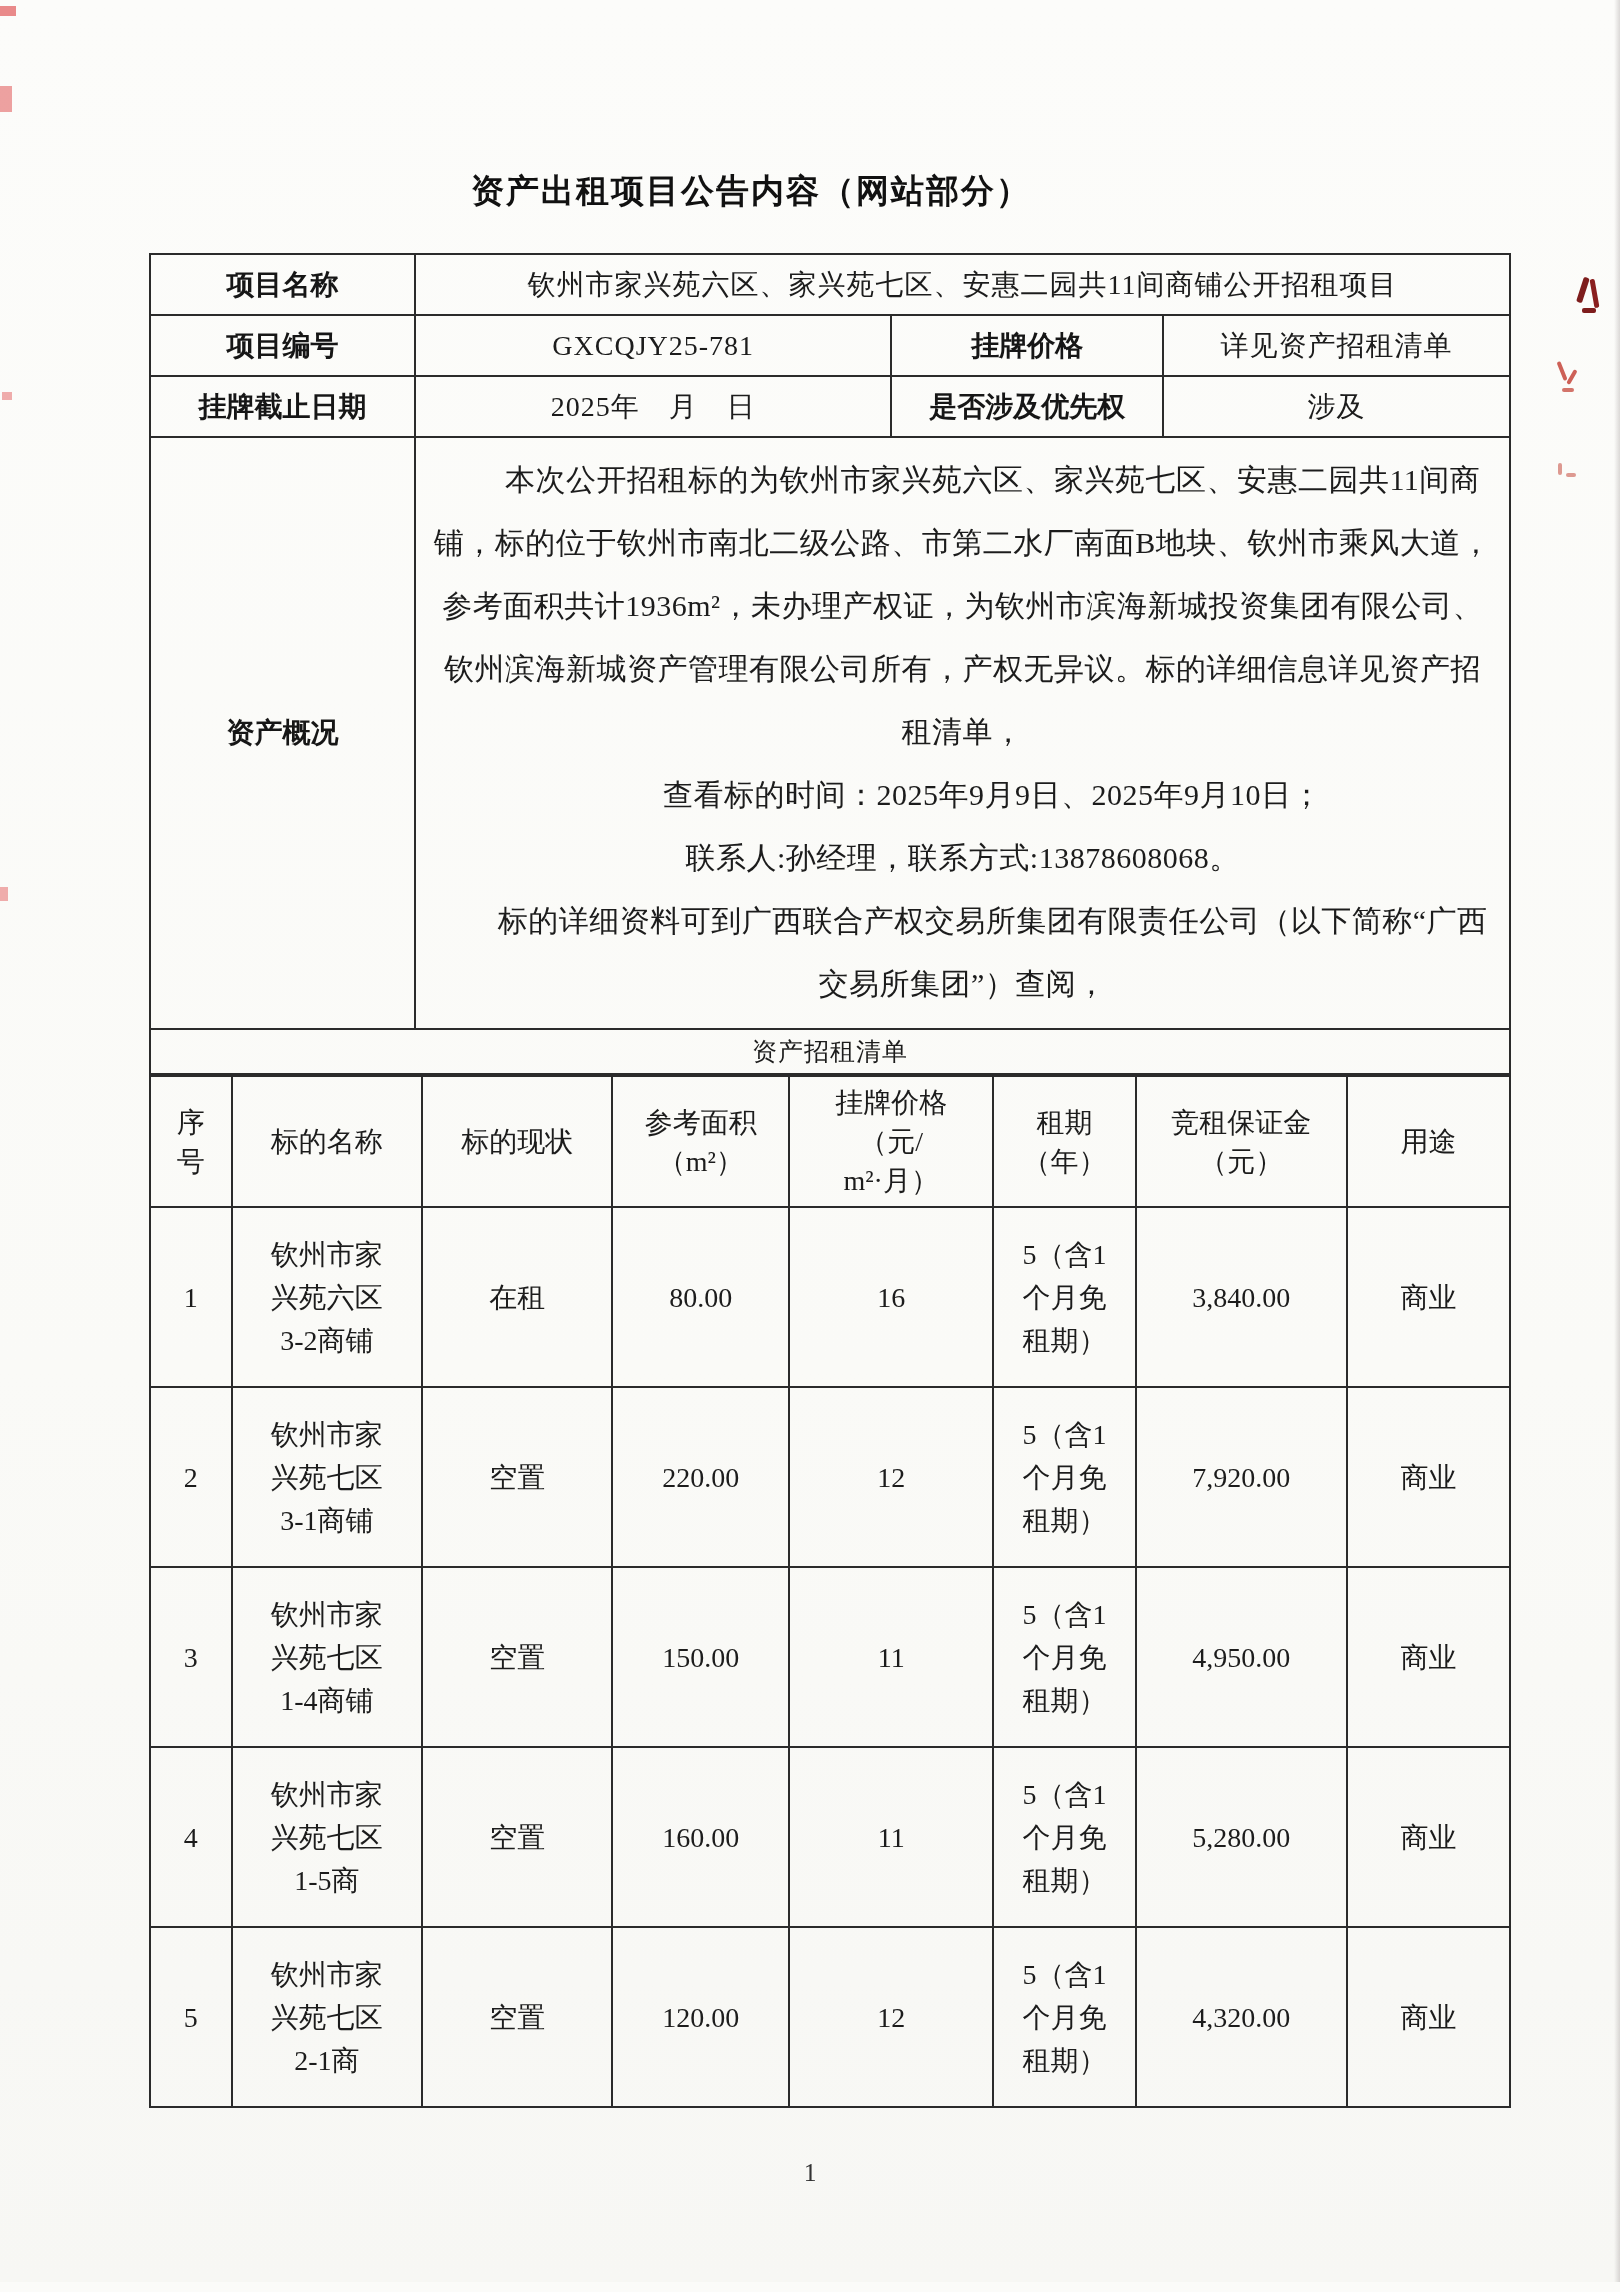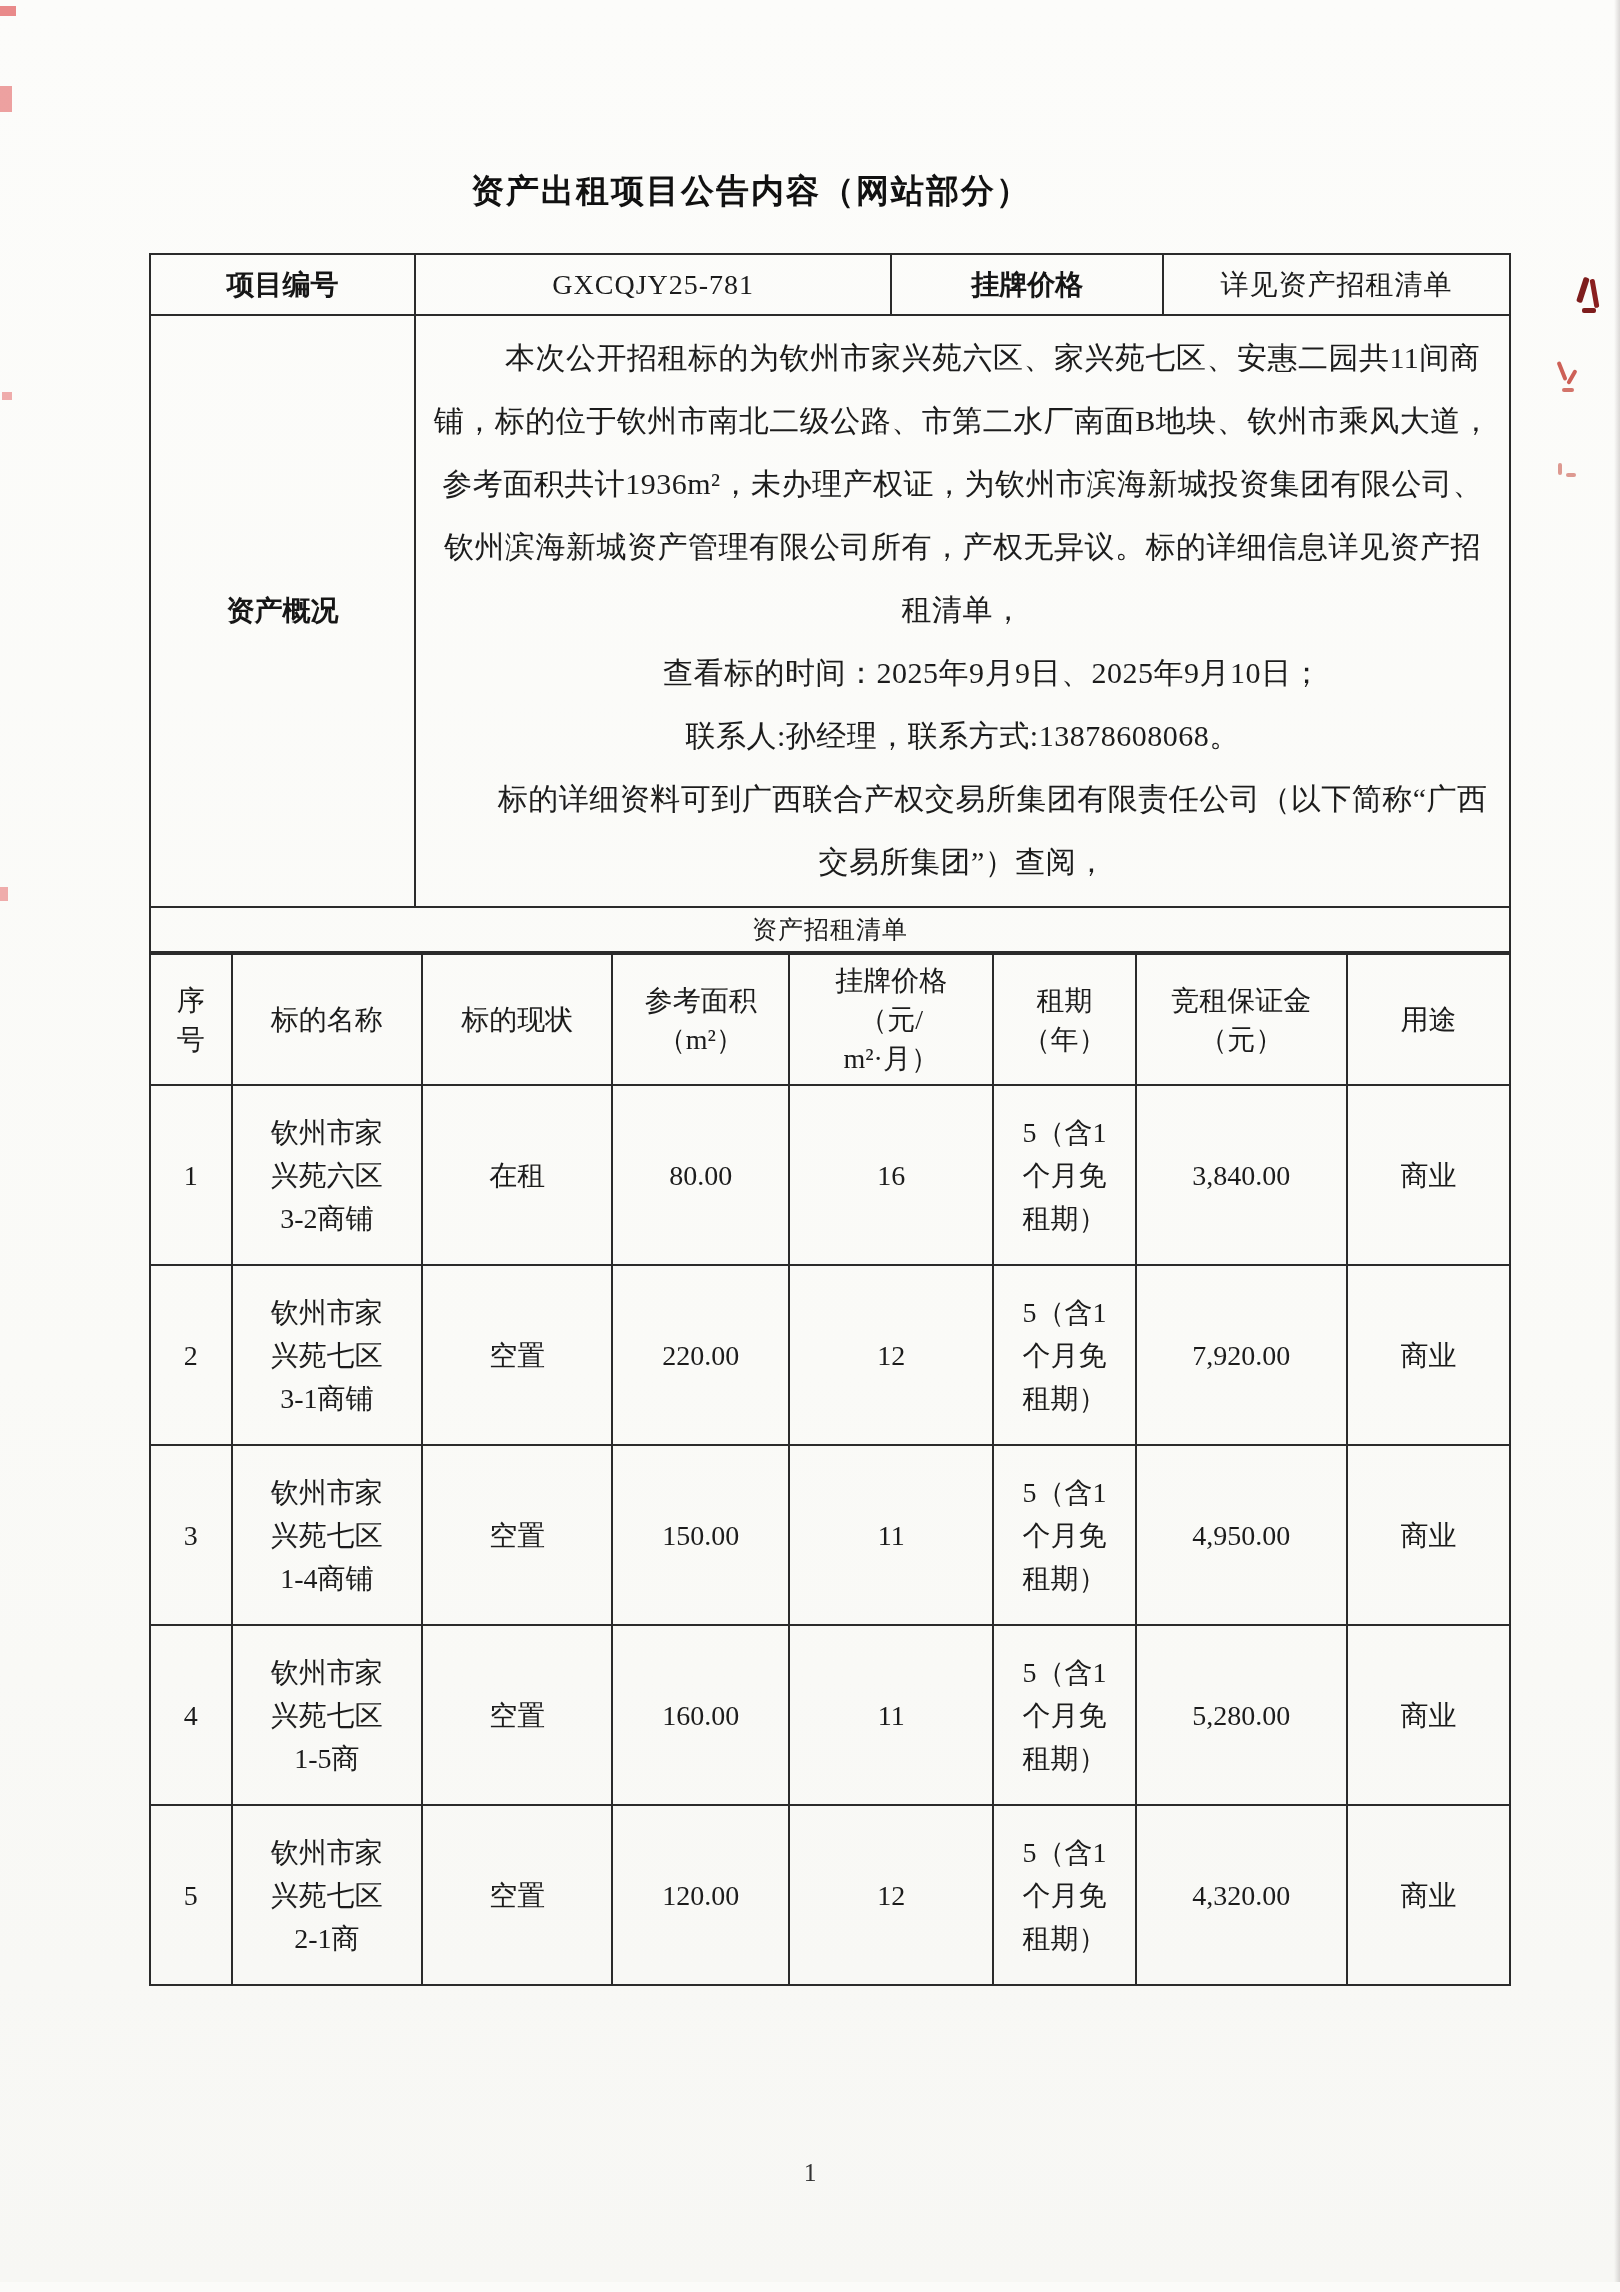--- a/index.html
+++ b/index.html
@@ -126,25 +126,35 @@
   <div class="tables-wrap">
 
     <table class="info-table">
       <colgroup>
           <col style="width:19.5%">
           <col style="width:35%">
           <col style="width:20%">
           <col style="width:25.5%">
         </colgroup>
       <tbody>
+          <tr>
+        <td class="label-cell">项目名称</td>
+        <td class="value-cell" colspan="3">钦州市家兴苑六区、家兴苑七区、安惠二园共11间商铺公开招租项目</td>
+      </tr>
       <tr>
         <td class="label-cell">项目编号</td>
         <td class="value-cell">GXCQJY25-781</td>
         <td class="label-cell">挂牌价格</td>
         <td class="value-cell">详见资产招租清单</td>
+      </tr>
+      <tr>
+        <td class="label-cell">挂牌截止日期</td>
+        <td class="value-cell">2025年　月　日</td>
+        <td class="label-cell">是否涉及优先权</td>
+        <td class="value-cell">涉及</td>
       </tr>
     </tbody>
       </table>
 
     <table class="overview-table">
       <colgroup>
           <col style="width:19.5%">
           <col style="width:80.5%">
         </colgroup>
       <tbody>

